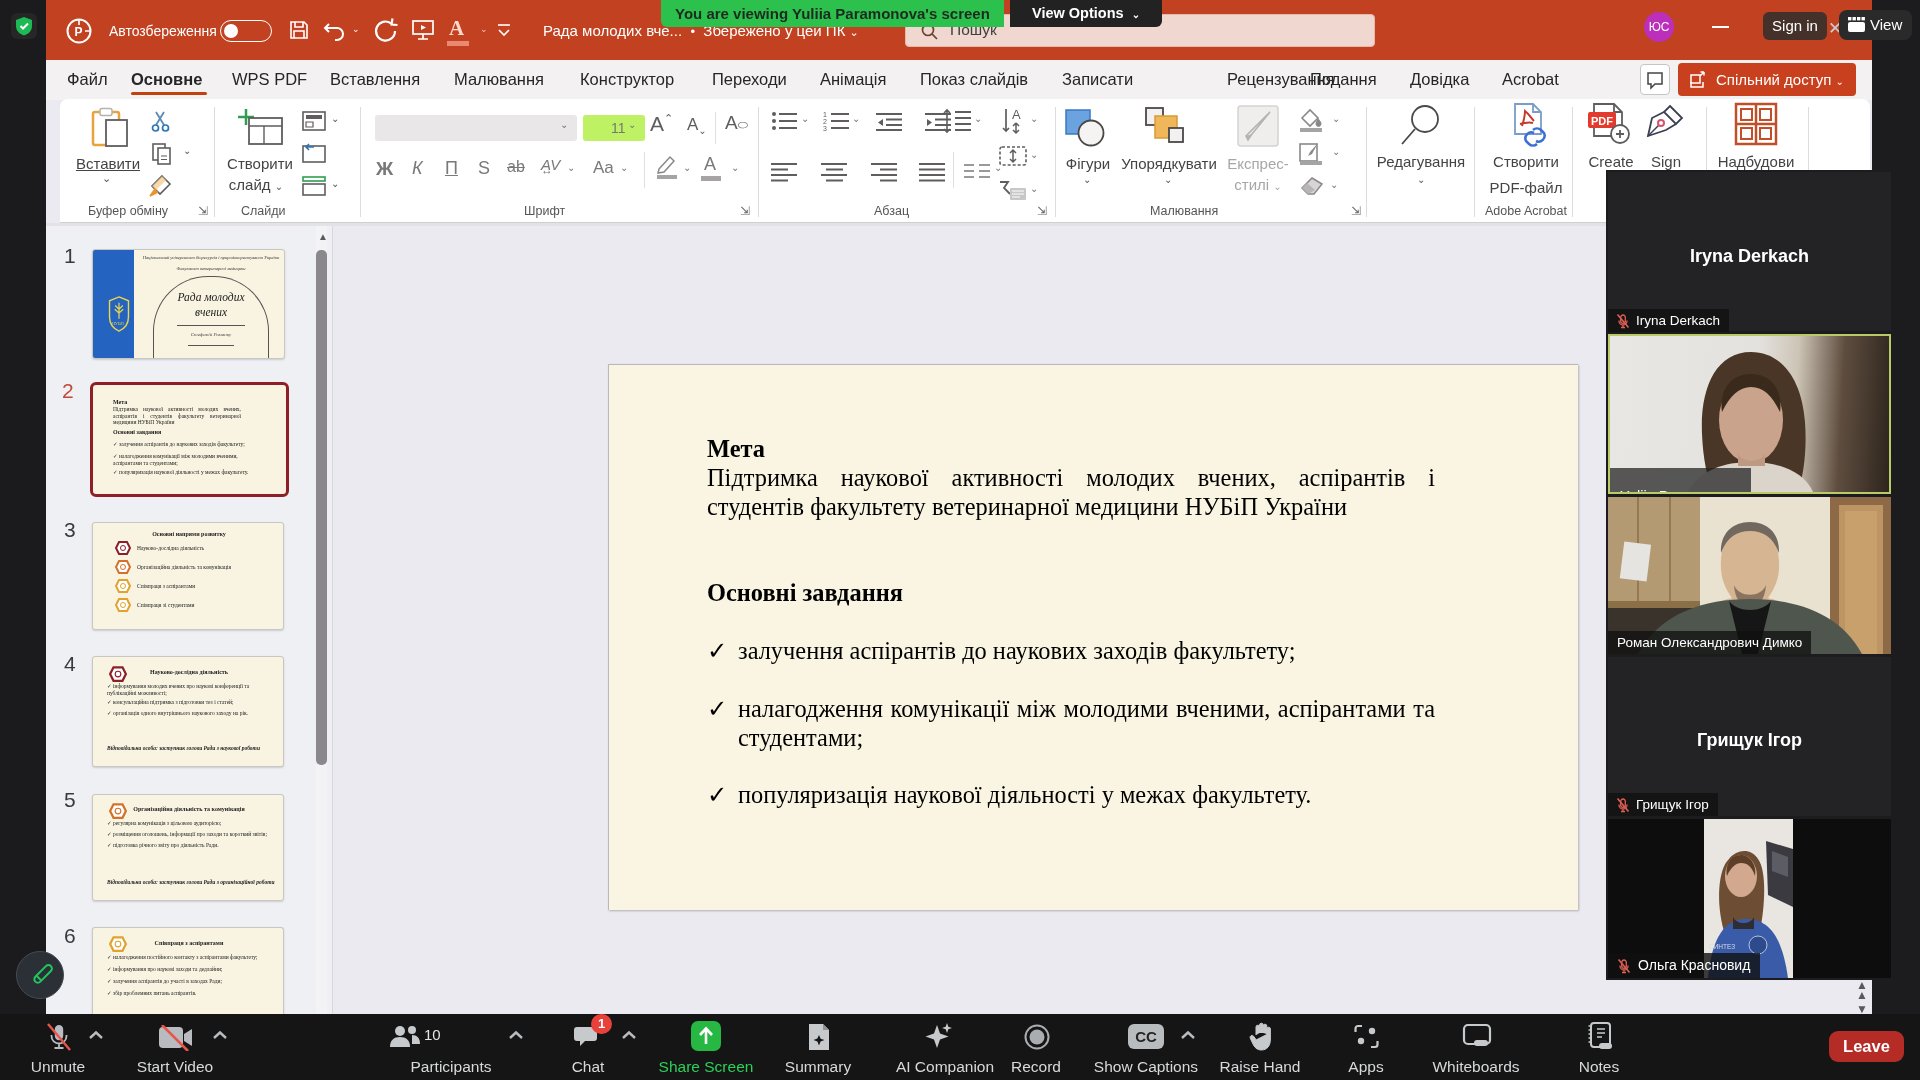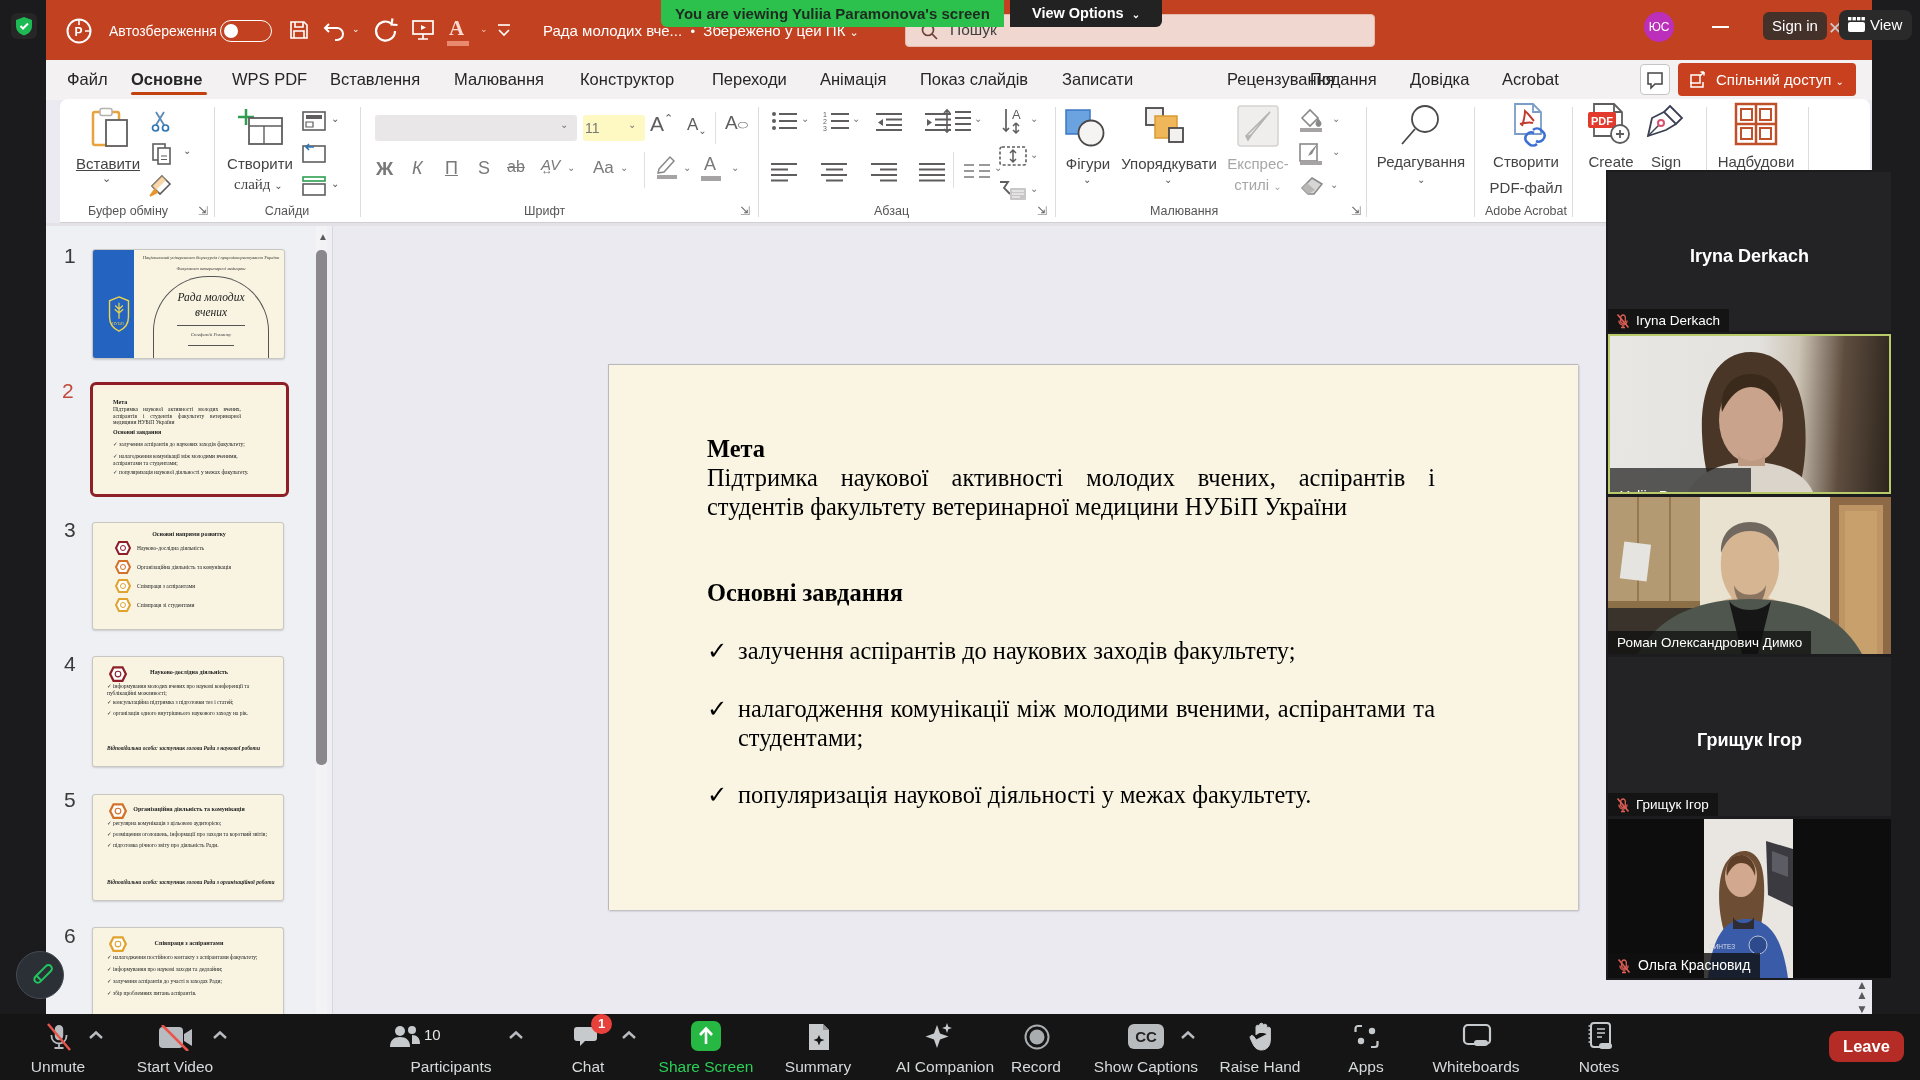--- a/index.html
+++ b/index.html
@@ -132,42 +132,42 @@
       <div class="abs" style="left:36px;top:204px;width:92px;text-align:center;font-size:12.5px;color:#555;">Буфер обміну</div>
       <div class="abs" style="left:152px;top:204px;font-size:12px;color:#666;">⇲</div>
       <div class="abs" style="left:168px;top:107px;width:1px;height:110px;background:#dddbdc;"></div>
 
       <svg class="abs" style="left:190px;top:107px;" width="48" height="42" viewBox="0 0 48 42">
           <path d="M10 2 V18 M2 10 H18" stroke="#2e9e4f" stroke-width="2.5"></path>
           <rect x="13" y="11" width="33" height="26" fill="#fff" stroke="#5f5d5d" stroke-width="1.8"></rect>
           <path d="M13 19 H46 M28 19 V37" stroke="#5f5d5d" stroke-width="1.4"></path>
         </svg>
       <div class="abs" style="left:172px;top:155px;width:84px;text-align:center;font-size:15px;">Створити</div>
-      <div class="abs" style="left:188px;top:176px;width:84px;text-align:left;font-size:15px;font-family:Liberation Serif, serif;">слайд <span style="font-size:10px;color:#555;">⌄</span></div>
+      <div class="abs" style="left:168px;top:176px;width:84px;text-align:center;font-size:15px;">слайд <span style="font-size:10px;color:#555;">⌄</span></div>
       <svg class="abs" style="left:255px;top:110px;" width="26" height="22" viewBox="0 0 26 22">
           <rect x="2" y="2" width="22" height="18" fill="none" stroke="#5f5d5d" stroke-width="1.6"></rect>
           <rect x="5" y="5" width="16" height="4" fill="#5f5d5d"></rect>
           <path d="M5 12 h7 v5 h-7 Z" fill="none" stroke="#5f5d5d" stroke-width="1.2"></path>
         </svg>
       <div class="abs" style="left:285px;top:113px;font-size:10px;color:#555;">⌄</div>
       <svg class="abs" style="left:255px;top:142px;" width="26" height="22" viewBox="0 0 26 22">
           <rect x="2" y="4" width="22" height="16" fill="none" stroke="#5f5d5d" stroke-width="1.6"></rect>
           <path d="M8 2 L5 5 L8 8 M5 5 h8" stroke="#2e75b5" stroke-width="1.6" fill="none"></path>
         </svg>
       <svg class="abs" style="left:255px;top:175px;" width="26" height="22" viewBox="0 0 26 22">
           <rect x="2" y="2" width="22" height="4" fill="none" stroke="#2e9e4f" stroke-width="1.6"></rect>
           <rect x="2" y="9" width="22" height="11" fill="none" stroke="#5f5d5d" stroke-width="1.6"></rect>
         </svg>
       <div class="abs" style="left:285px;top:178px;font-size:10px;color:#555;">⌄</div>
-      <div class="abs" style="left:195px;top:204px;width:92px;text-align:center;font-size:12.5px;color:#555;">Слайди</div>
+      <div class="abs" style="left:195px;top:204px;width:92px;text-align:left;font-size:12.5px;color:#555;">Слайди</div>
       <div class="abs" style="left:314px;top:107px;width:1px;height:110px;background:#dddbdc;"></div>
 
       <div class="abs" style="left:329px;top:115px;width:202px;height:26px;background:#e9e7e8;border-radius:3px;"></div>
       <div class="abs" style="left:514px;top:119px;font-size:10px;color:#777;">⌄</div>
-      <div class="abs" style="left:537px;top:115px;width:62px;height:26px;background:#fef9c3;border-radius:3px;color:#777;font-size:14px;line-height:26px;padding-left:2px;">11</div>
+      <div class="abs" style="left:537px;top:115px;width:62px;height:26px;background:#bef264;border-radius:3px;color:#777;font-size:14px;line-height:26px;padding-left:28px;">11</div>
       <div class="abs" style="left:582px;top:119px;font-size:10px;color:#777;">⌄</div>
       <div class="abs" style="left:604px;top:112px;font-size:21px;color:#5f5d5d;">A<span style="font-size:11px;position:relative;top:-9px;">⌃</span></div>
       <div class="abs" style="left:641px;top:115px;font-size:17px;color:#5f5d5d;">A<span style="font-size:10px;position:relative;top:4px;">⌄</span></div>
       <div class="abs" style="left:669px;top:112px;width:1px;height:32px;background:#e0dedf;"></div>
       <div class="abs" style="left:679px;top:112px;font-size:19px;color:#5f5d5d;">A<span style="font-size:12px;">⬭</span></div>
       <div class="abs" style="left:330px;top:158px;font-size:19px;font-weight:bold;color:#7a7878;">Ж</div>
       <div class="abs" style="left:366px;top:158px;font-size:18px;font-style:italic;color:#7a7878;">К</div>
       <div class="abs" style="left:399px;top:158px;font-size:18px;color:#7a7878;text-decoration:underline;">П</div>
       <div class="abs" style="left:432px;top:158px;font-size:18px;color:#7a7878;">S</div>
       <div class="abs" style="left:461px;top:158px;font-size:16px;color:#7a7878;text-decoration:line-through;">ab</div>

